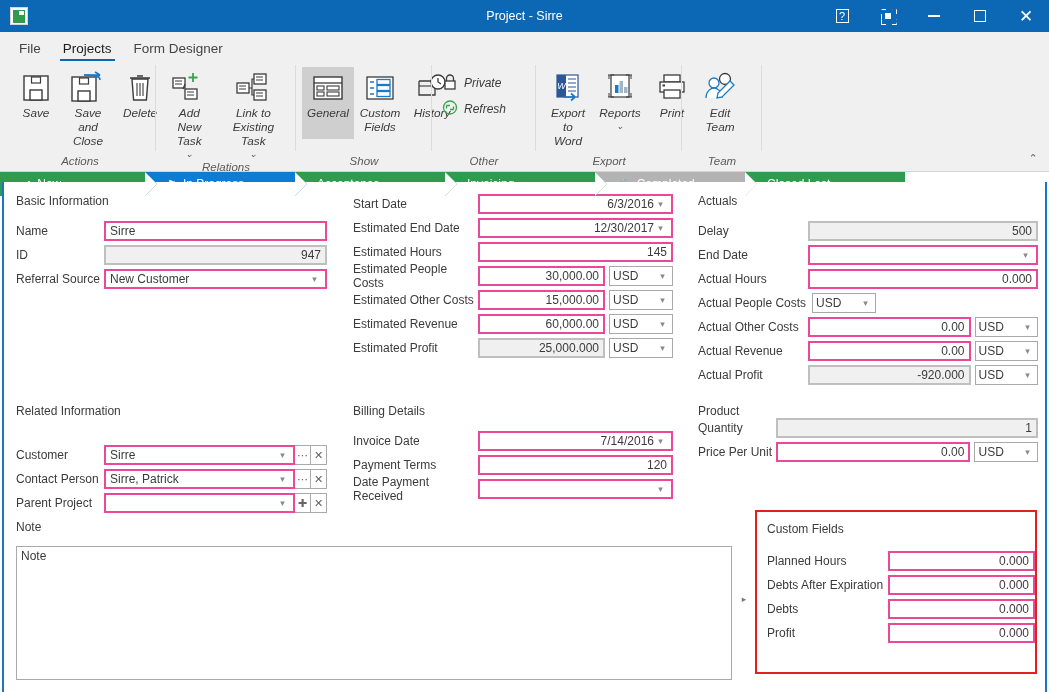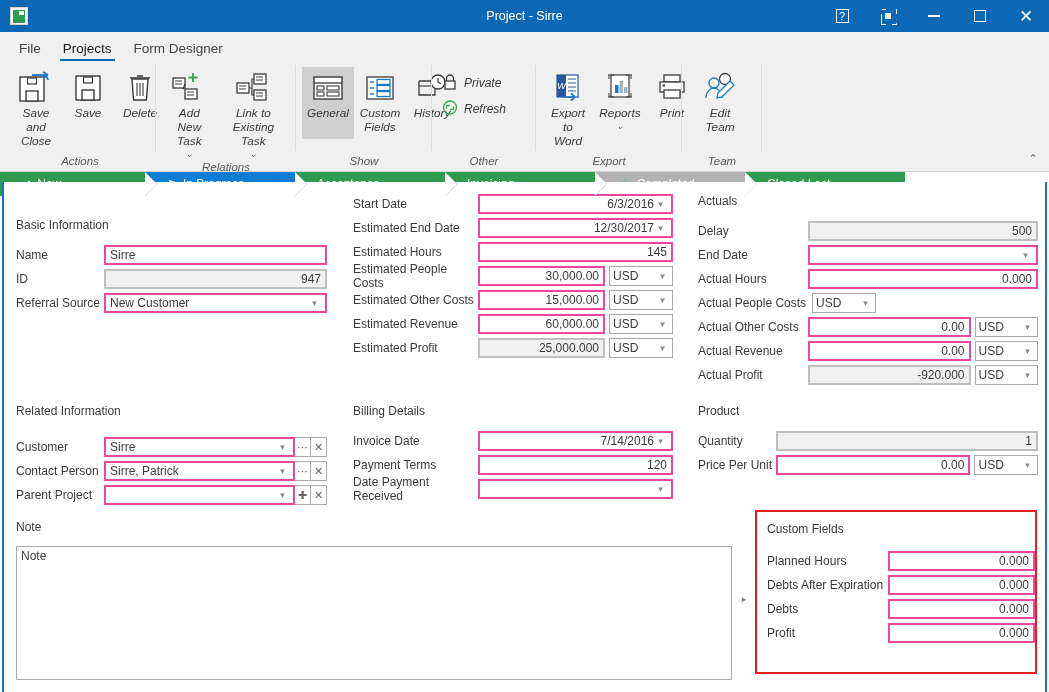--- a/index.html
+++ b/index.html
@@ -195,42 +195,42 @@
   <div id="tabs">
     <div class="tab">File</div>
     <div class="tab active">Projects</div>
     <div class="tab">Form Designer</div>
   </div>
 
   <div id="ribbon-body">
 
     <div class="rgroup sep" style="width:152px">
       <div class="items">
+        <div class="rbtn" style="width:42px">
+          <div class="ico">
+            <svg width="30" height="32" viewBox="0 0 30 32">
+              <rect x="3" y="4" width="24" height="24" fill="#fff" stroke="#3b3b3b" stroke-width="1.4"></rect>
+              <rect x="9" y="18" width="12" height="10" fill="#fff" stroke="#3b3b3b" stroke-width="1.4"></rect>
+              <rect x="10.5" y="5" width="9" height="6" fill="#fff" stroke="#3b3b3b" stroke-width="1.2"></rect>
+            </svg>
+          </div>
+          <div class="lbl">Save</div>
+        </div>
         <div class="rbtn" style="width:58px">
           <div class="ico">
             <svg width="36" height="34" viewBox="0 0 36 34">
               <rect x="2" y="6" width="24" height="24" fill="#fff" stroke="#3b3b3b" stroke-width="1.4"></rect>
               <rect x="8" y="20" width="12" height="10" fill="#fff" stroke="#3b3b3b" stroke-width="1.4"></rect>
               <rect x="9.5" y="7" width="9" height="6" fill="#fff" stroke="#3b3b3b" stroke-width="1.2"></rect>
               <path d="M14 4 H30 M30 4 l-5 -3 M30 4 l-5 3" fill="none" stroke="#1b7ac7" stroke-width="1.6"></path>
               <path d="M14 4 C 22 4, 30 4, 30 9" fill="none" stroke="#1b7ac7" stroke-width="1.6"></path>
             </svg>
           </div>
           <div class="lbl">Save and
 Close</div>
-        </div>
-        <div class="rbtn" style="width:42px">
-          <div class="ico">
-            <svg width="30" height="32" viewBox="0 0 30 32">
-              <rect x="3" y="4" width="24" height="24" fill="#fff" stroke="#3b3b3b" stroke-width="1.4"></rect>
-              <rect x="9" y="18" width="12" height="10" fill="#fff" stroke="#3b3b3b" stroke-width="1.4"></rect>
-              <rect x="10.5" y="5" width="9" height="6" fill="#fff" stroke="#3b3b3b" stroke-width="1.2"></rect>
-            </svg>
-          </div>
-          <div class="lbl">Save</div>
         </div>
         <div class="rbtn" style="width:48px">
           <div class="ico">
             <svg width="26" height="32" viewBox="0 0 26 32">
               <path d="M5 7 h16 l-1.6 21 h-12.8 Z" fill="#fff" stroke="#3b3b3b" stroke-width="1.4"></path>
               <path d="M3 6 h20 M10 4 h6" fill="none" stroke="#3b3b3b" stroke-width="1.4"></path>
               <path d="M10 11 v13 M13 11 v13 M16 11 v13" stroke="#3b3b3b" stroke-width="1.1"></path>
             </svg>
           </div>
           <div class="lbl">Delete</div>
@@ -436,21 +436,21 @@
     <span class="st-label">Completed</span>
   </div>
   <div class="stage" style="width:160px">
     <div class="notch"></div>
     <span class="st-label">Closed Lost</span>
   </div>
 </div>
 
 <div id="form">
 
-  <div class="col" style="left:12px; top:12px; width:322px;margin-top:24px;">
+  <div class="col" style="left:12px; top:12px; width:322px;">
     <div class="sect-title" style="margin-bottom:13px">Basic Information</div>
 
     <div class="row">
       <div class="flabel" style="width:88px">Name</div>
       <div class="fctl" style="width:223px">
         <span class="val">Sirre</span>
       </div>
     </div>
     <div class="row">
       <div class="flabel" style="width:88px">ID</div>
@@ -586,21 +586,21 @@
         <span class="val right">-920.000</span>
       </div>
       <div class="cur">
         <span class="cv">USD</span>
         <span class="dd">▾</span>
       </div>
     </div>
   </div>
 
   <div class="col" style="left:12px; top:222px; width:322px;">
-    <div class="sect-title" style="margin-bottom:19px">Related Information</div>
+    <div class="sect-title" style="margin-bottom:27px">Related Information</div>
 
     <div class="row">
       <div class="flabel" style="width:88px">Customer</div>
       <div class="fctl" style="width:191px">
         <span class="val">Sirre</span>
         <span class="dd">▾</span>
       </div>
       <div class="mini-btn">
           <span>⋯</span>
         </div>
@@ -655,21 +655,21 @@
     <div class="row">
       <div class="flabel" style="width:125px">Date Payment Received</div>
       <div class="fctl" style="width:195px">
         <span class="val right"></span>
         <span class="dd">▾</span>
       </div>
     </div>
   </div>
 
   <div class="col" style="left:694px; top:222px; width:340px;">
-    <div class="sect-title" style="margin-bottom:13px">Product</div>
+    <div class="sect-title" style="">Product</div>
 
     <div class="row">
       <div class="flabel" style="width:78px">Quantity</div>
       <div class="fctl ro" style="width:264px">
         <span class="val right">1</span>
       </div>
     </div>
     <div class="row">
       <div class="flabel" style="width:78px">Price Per Unit</div>
       <div class="fctl" style="width:196px">

